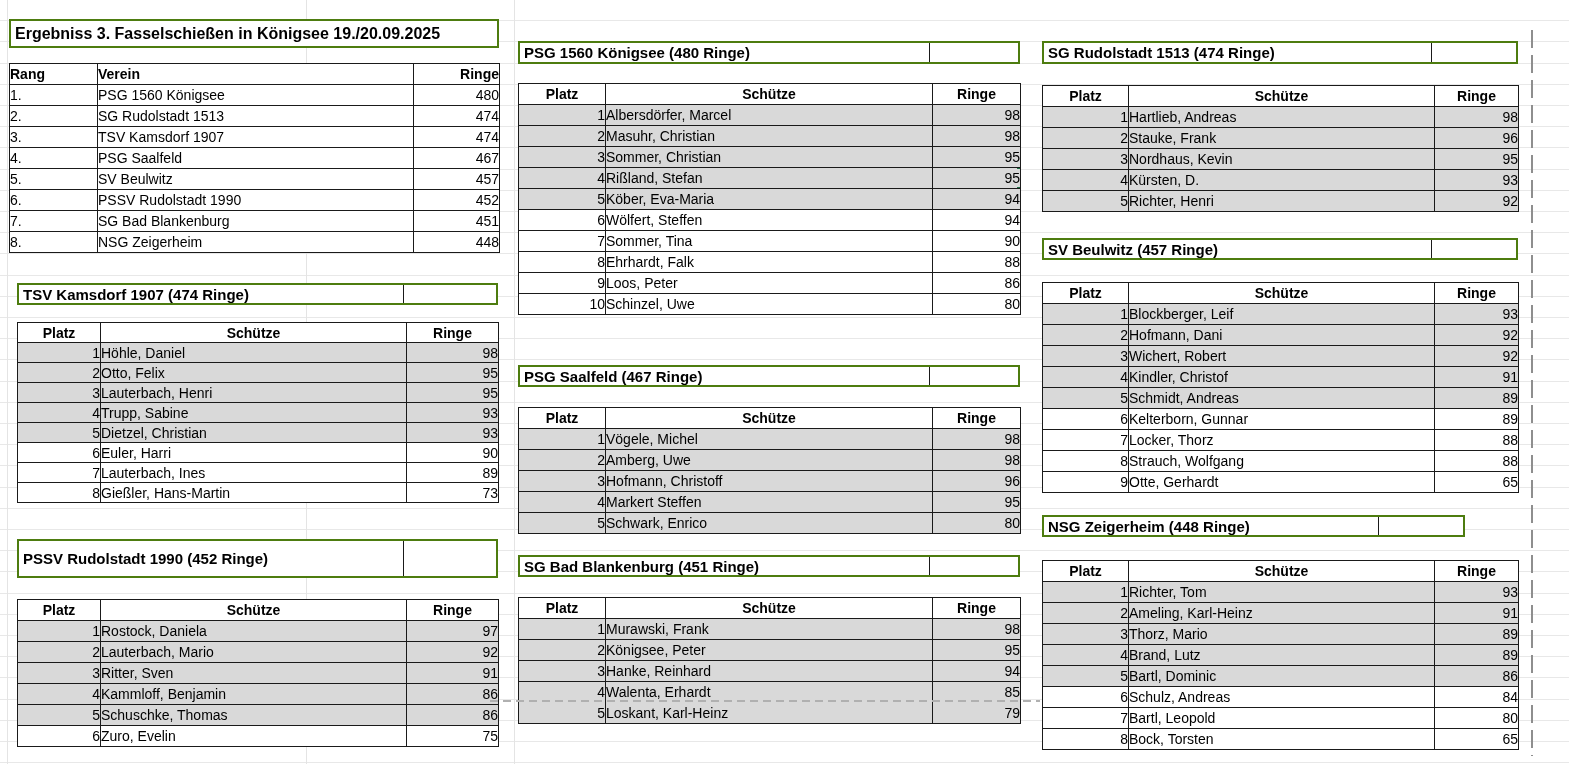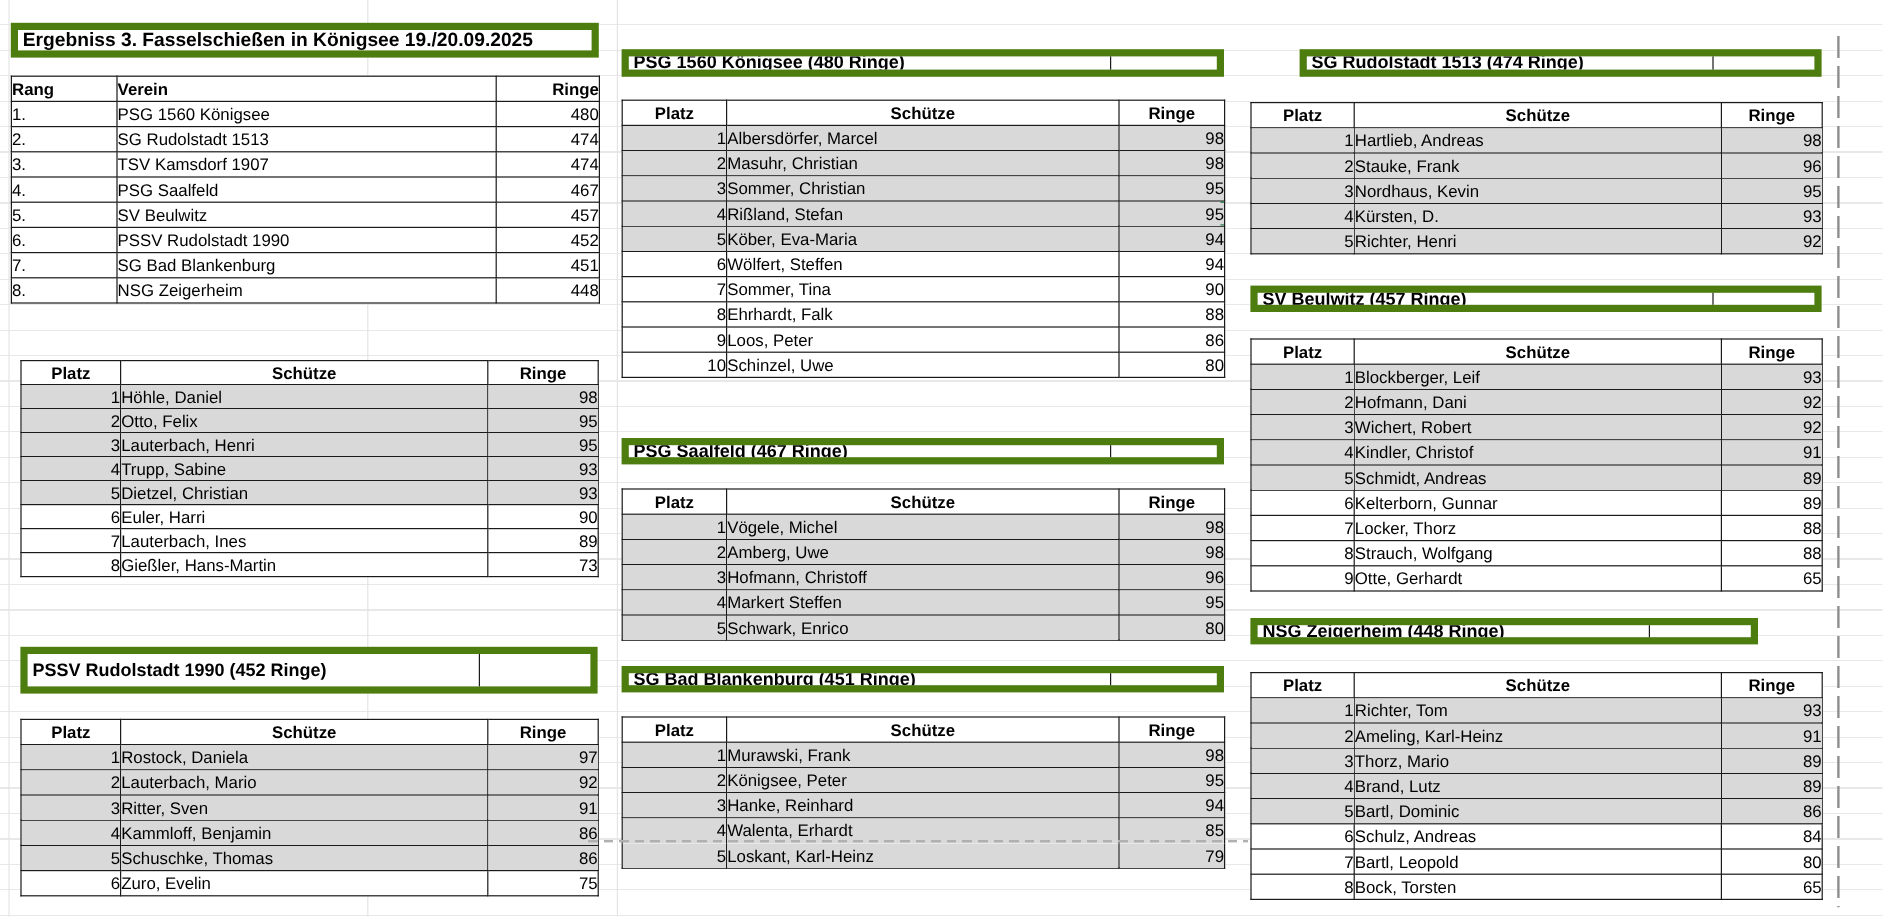--- a/index.html
+++ b/index.html
@@ -19,21 +19,21 @@
     background:repeating-linear-gradient(to right,#b0b0b0 0 8px,transparent 8px 13px);
     z-index:6;
   }
   .pb-v{
     position:absolute;width:2px;
     background:repeating-linear-gradient(to bottom,#8e8e8e 0 18px,transparent 18px 25px);
     z-index:2;
   }
   .tablebox{position:absolute;z-index:3;}
   
-  .tbox{display:flex;background:#fff;border:6px solid #4d7c0f;box-sizing:border-box;}
+  .tbox{display:flex;background:#fff;border:2px solid #4d7c0f;box-sizing:border-box;}
   .tbox .t{
     flex:1;font-weight:bold;font-size:15px;padding-left:4px;
     white-space:nowrap;overflow:hidden;display:flex;align-items:center;
   }
   .tbox .sp{border-left:1px solid #1a1a1a;}
   .tablebox table{
     border-collapse:collapse;table-layout:fixed;background:#fff;
     font-size:14px;width:100%;
   }
   .tablebox td{
@@ -126,20 +126,24 @@
           <tr>
             <td class="c-rang">8.</td>
             <td class="c-verein">NSG Zeigerheim</td>
             <td class="c-ringe">448</td>
           </tr>
         </tbody>
     </table>
   </div>
 
   <div class="tablebox club" style="left:17px;  top:283px;width:481px;">
+      <div class="tbox" style="height: 22px;">
+        <div class="t">TSV Kamsdorf 1907 (474 Ringe)</div>
+        <div class="sp" style="width: 92px;"></div>
+      </div>
       <table class="rows20" style="margin-top: 17px;">
         <colgroup>
           <col style="width: 83px;">
           <col style="width: 306px;">
           <col style="width: 92px;">
         </colgroup>
         <thead>
           <tr>
             <td>Platz</td>
             <td>Schütze</td>
@@ -402,21 +406,21 @@
           </tr>
           <tr class="shaded pbcut2">
             <td class="c-platz">5</td>
             <td class="c-schuetze">Loskant, Karl-Heinz</td>
             <td class="c-ringe">79</td>
           </tr>
         </tbody>
       </table>
     </div>
   <div class="tablebox club" style="left:1042px;top:41px; width:476px;">
-      <div class="tbox" style="height: 23px; margin-left: 41px;">
+      <div class="tbox" style="height: 23px;">
         <div class="t">SG Rudolstadt 1513 (474 Ringe)</div>
         <div class="sp" style="width: 84px;"></div>
       </div>
       <table style="margin-top: 21px;">
         <colgroup>
           <col style="width: 86px;">
           <col style="width: 306px;">
           <col style="width: 84px;">
         </colgroup>
         <thead>

